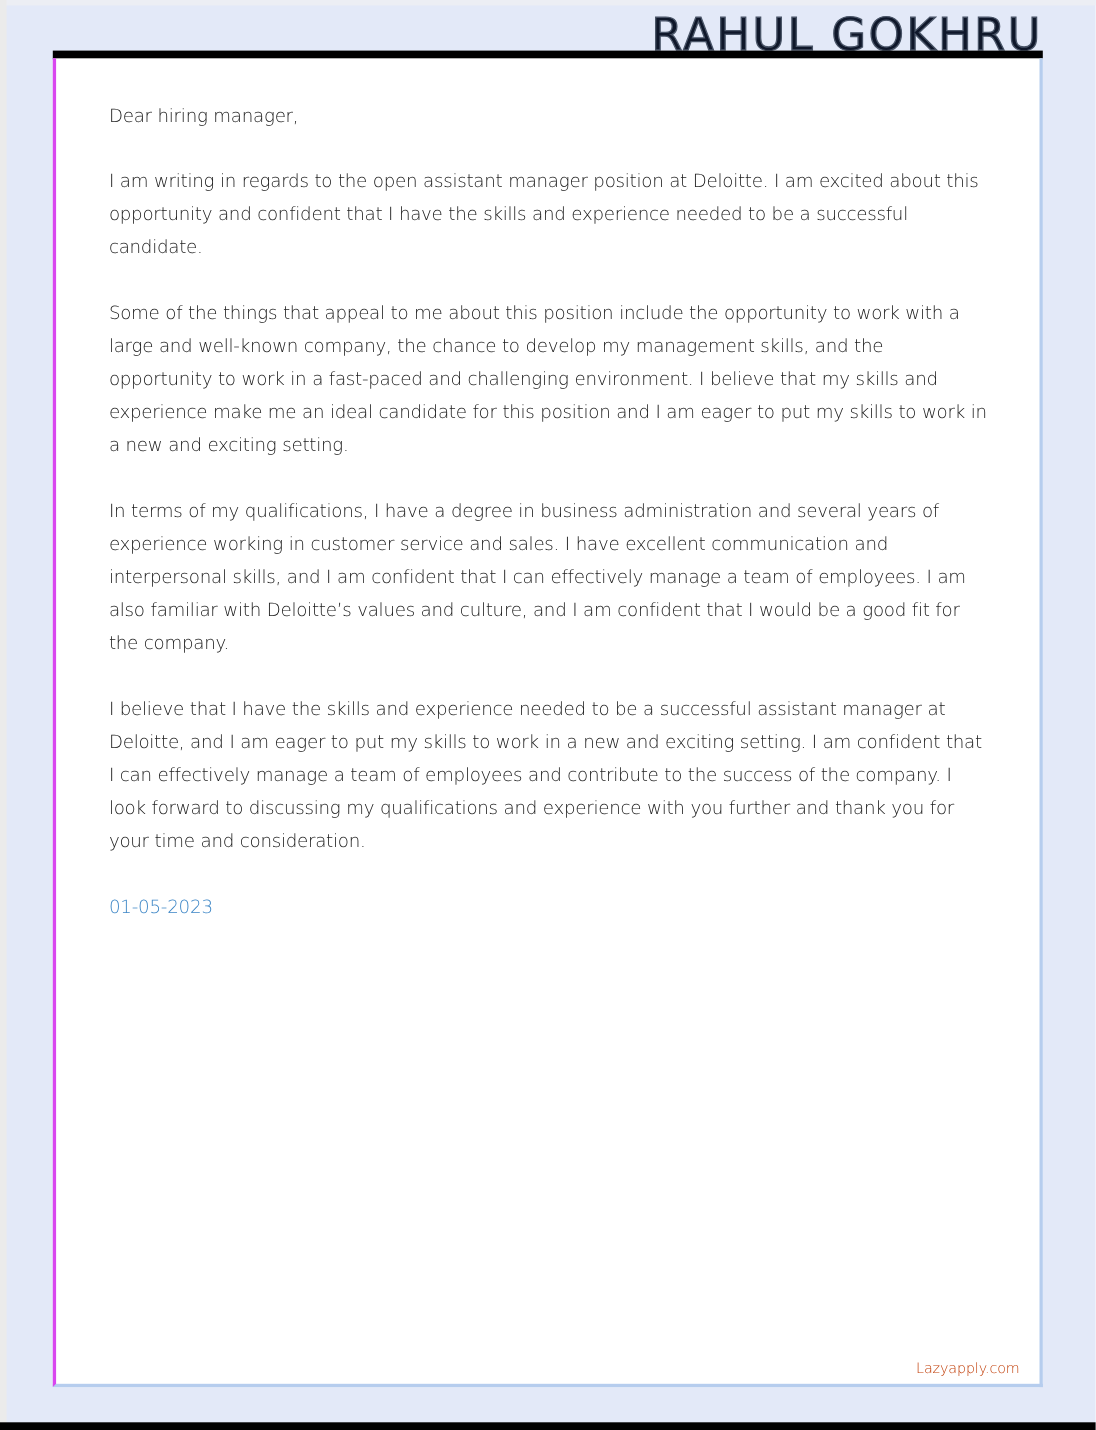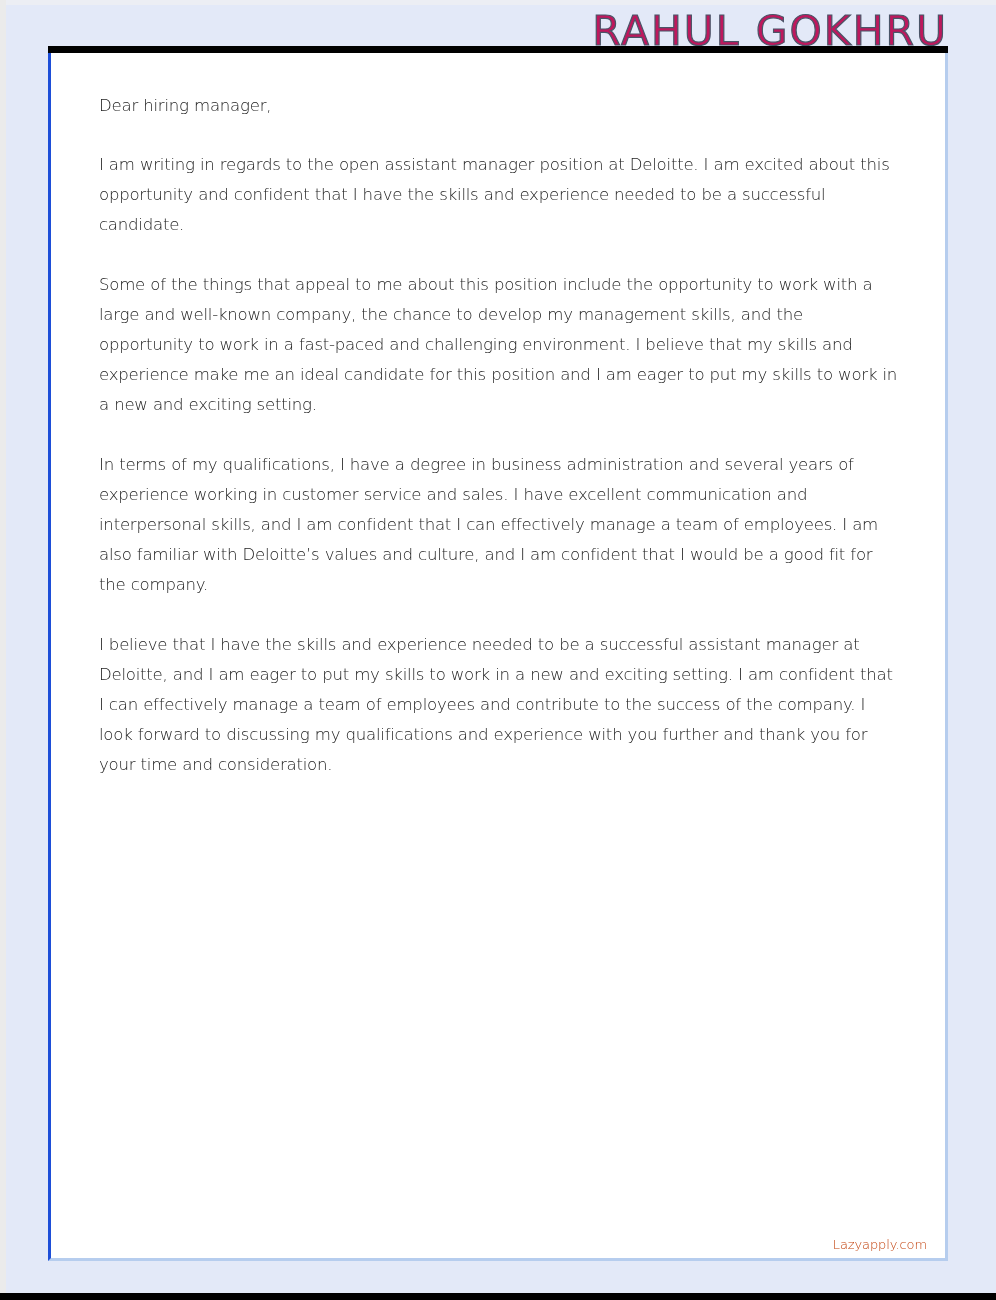--- a/index.html
+++ b/index.html
@@ -51,34 +51,34 @@
   #applicant-name {
     position: absolute;
     right: 48px;
     top: 8px;
     font-family: "DejaVu Sans", sans-serif;
     font-size: 41px;
     font-weight: 400;
     letter-spacing: 2.0px;
     line-height: 46px;
     white-space: nowrap;
-    color: #be185d;
+    color: #0f172a;
     -webkit-text-stroke: 1.2px #4a5568;
     text-align: right;
   }
 
   
   #document-card {
     position: absolute;
     left: 48px;
     top: 53px;
     width: 900px;
     height: 1208px;
     background: #ffffff;
-    border-left: 3px solid #1d4ed8;
+    border-left: 3px solid #d946ef;
     border-right: 3px solid #b6cdee;
     border-bottom: 3px solid #b6cdee;
     box-sizing: border-box;
   }
   #document-top-rule {
     position: absolute;
     left: 48px;
     top: 46px;
     width: 900px;
     height: 8px;
@@ -150,18 +150,19 @@
     <p class="letter-paragraph" id="salutation">Dear hiring manager,</p>
 
     <p class="letter-paragraph">I am writing in regards to the open assistant manager position at Deloitte. I am excited about this opportunity and confident that I have the skills and experience needed to be a successful candidate.</p>
 
     <p class="letter-paragraph">Some of the things that appeal to me about this position include the opportunity to work with a large and well-known company, the chance to develop my management skills, and the opportunity to work in a fast-paced and challenging environment. I believe that my skills and experience make me an ideal candidate for this position and I am eager to put my skills to work in a new and exciting setting.</p>
 
     <p class="letter-paragraph">In terms of my qualifications, I have a degree in business administration and several years of experience working in customer service and sales. I have excellent communication and interpersonal skills, and I am confident that I can effectively manage a team of employees. I am also familiar with Deloitte’s values and culture, and I am confident that I would be a good fit for the company.</p>
 
     <p class="letter-paragraph">I believe that I have the skills and experience needed to be a successful assistant manager at Deloitte, and I am eager to put my skills to work in a new and exciting setting. I am confident that I can effectively manage a team of employees and contribute to the success of the company. I look forward to discussing my qualifications and experience with you further and thank you for your time and consideration.</p>
 
+    <p id="letter-date">01-05-2023</p>
   </div>
 
   <div id="footer-brand">Lazyapply.com</div>
 </div>
 
 <div id="page-bottom-bar"></div>
 
 </body></html>

